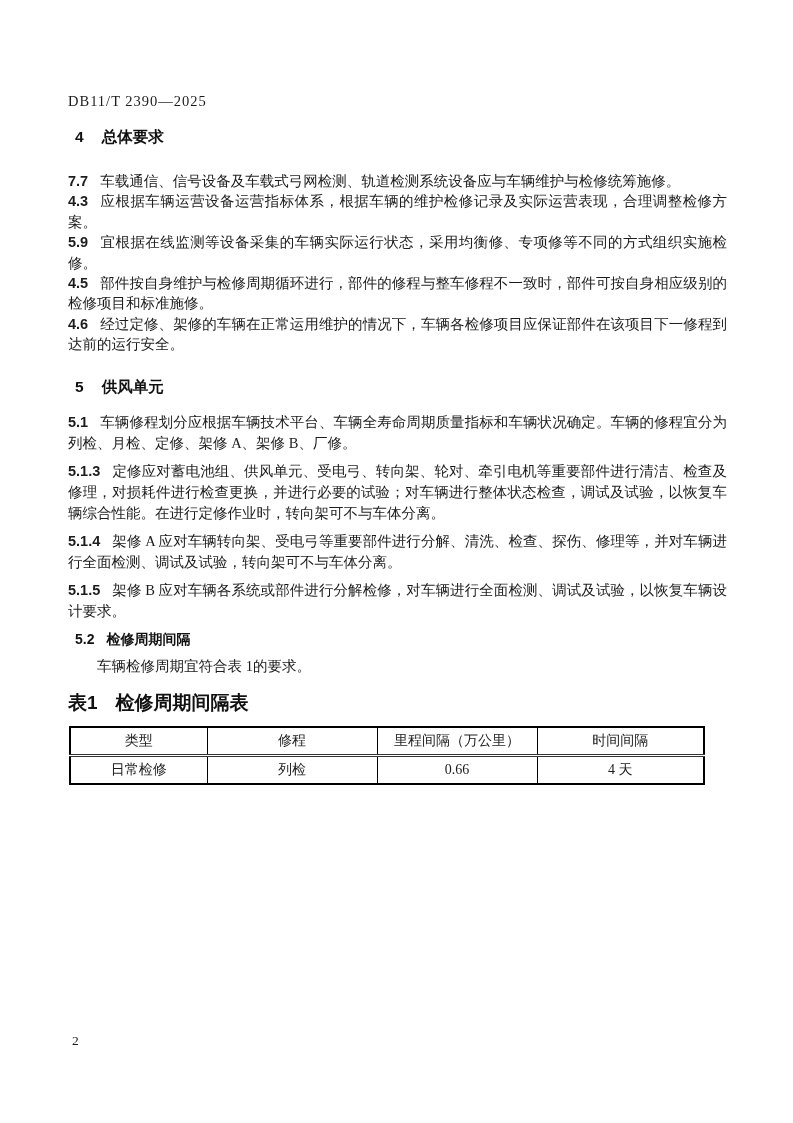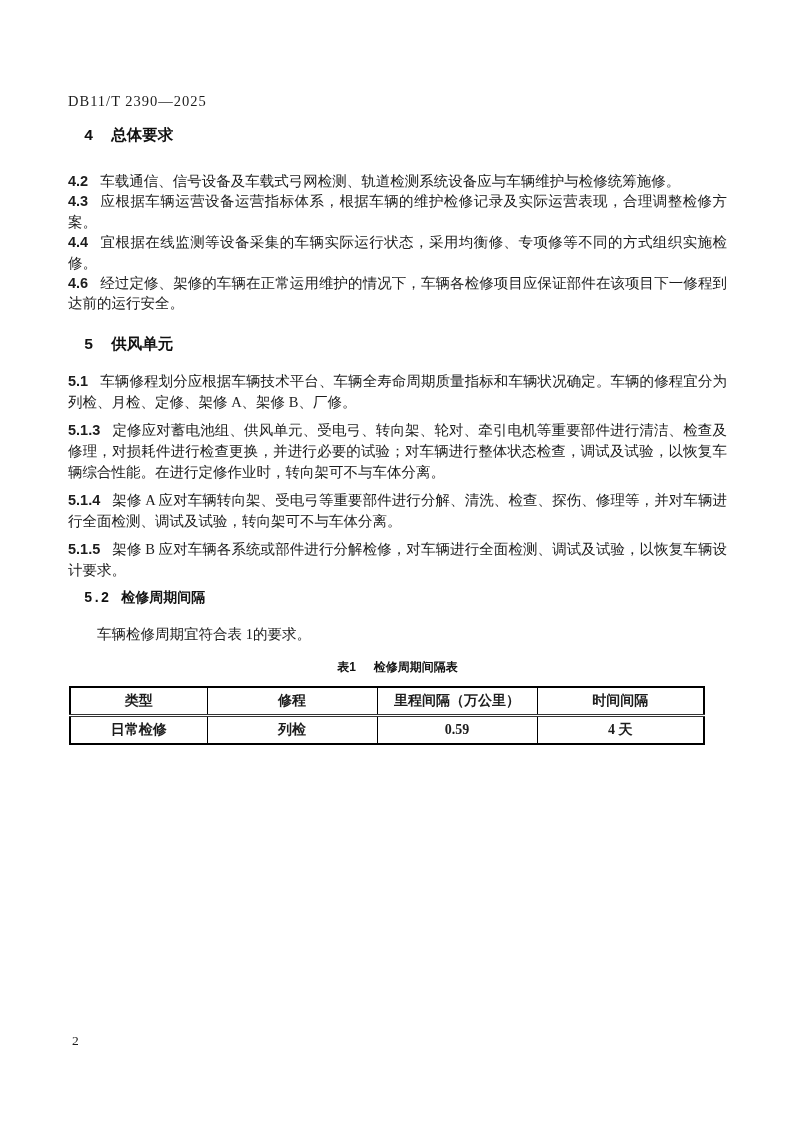--- a/index.html
+++ b/index.html
@@ -8,54 +8,54 @@
     position:relative;width:793px;height:1123px;background:#fff;
     font-family:"Liberation Serif","DejaVu Serif",serif;
     color:#1c1c1c;
   }
   .content{position:absolute;left:68px;top:0;width:659px;}
   .doc-code{
     margin-top:93px;font-size:14.5px;line-height:17px;letter-spacing:1px;
     font-family:"Liberation Serif","DejaVu Serif",serif;
   }
   .h{
-    font-family:Liberation Mono, monospace;
-    font-weight:bold;color:#111;margin:16px;
+    font-family:Liberation Sans, sans-serif;
+    font-weight:bold;color:#111;margin:7px;
   }
   .h1{font-size:15.5px;line-height:19px;margin-top:17px;}
   .hnum{display:inline-block;margin-right:18px;}
   .sub{font-size:14px;line-height:19px;margin-top:8px;}
   .sub .hnum{margin-right:12px;}
   .sec4{margin-top:25px;}
   .sec4 p{margin:0;line-height:20.4px;}
   .sec5{margin-top:16px;}
   .sec5 p{margin:7px 0 0 0;line-height:21px;}
   p.para{
     font-size:14.5px;text-align:justify;
     font-family:"Liberation Serif","DejaVu Serif",serif;
   }
   .cnum{
     font-family:"Liberation Sans","DejaVu Sans",sans-serif;
     font-weight:bold;display:inline-block;margin-right:12px;
   }
   .intro{margin:7px 0 0 0;font-size:14.5px;line-height:21.8px;text-indent:29px;}
   .tbl-caption{
-    margin-top:13px;text-align:center;font-weight:bold;font-size:12px;
+    margin-top:13px;font-weight:bold;font-size:19px;
     font-family:"Liberation Sans","DejaVu Sans",sans-serif;color:#111;
   }
   .cap-label{display:inline-block;margin-right:18px;}
   table.intervals{
     margin-top:10px;margin-left:1px;width:634px;
     border-collapse:collapse;table-layout:fixed;
     border:2px solid #000;
   }
   table.intervals th,table.intervals td{
     border-left:1px solid #000;border-right:1px solid #000;
     height:26px;text-align:center;vertical-align:middle;
-    font-weight:bold;font-size:14px;padding:0 0;
+    font-weight:normal;font-size:14px;padding:0 0;
     font-family:"Liberation Serif","DejaVu Serif",serif;
   }
   table.intervals thead th{border-bottom:3px double #333;}
   .w1{width:137px;}.w2{width:170px;}.w3{width:160px;}.w4{width:167px;}
   .pageno{
     position:absolute;left:72px;top:1033px;font-size:13.5px;
     font-family:"Liberation Serif","DejaVu Serif",serif;
   }
 </style>
 </head>
@@ -64,23 +64,24 @@
 <div class="page">
   <div class="content">
 
     <div class="doc-code">DB11/T 2390—2025</div>
 
     <h2 class="h h1">
       <span class="hnum">4</span><span>总体要求</span>
     </h2>
 
     <div class="sec4">
-      <p class="para"><span class="cnum">4.2</span><span>车载通信、信号设备及车载式弓网检测、轨道检测系统设备应与车辆维护与检修统筹施修。</span></p>
+      <p class="para"><span class="cnum">7.7</span><span>车载通信、信号设备及车载式弓网检测、轨道检测系统设备应与车辆维护与检修统筹施修。</span></p>
       <p class="para"><span class="cnum">4.3</span><span>应根据车辆运营设备运营指标体系，根据车辆的维护检修记录及实际运营表现，合理调整检修方案。</span></p>
-      <p class="para"><span class="cnum">4.4</span><span>宜根据在线监测等设备采集的车辆实际运行状态，采用均衡修、专项修等不同的方式组织实施检修。</span></p>
+      <p class="para"><span class="cnum">5.9</span><span>宜根据在线监测等设备采集的车辆实际运行状态，采用均衡修、专项修等不同的方式组织实施检修。</span></p>
+      <p class="para"><span class="cnum">4.5</span><span>部件按自身维护与检修周期循环进行，部件的修程与整车修程不一致时，部件可按自身相应级别的检修项目和标准施修。</span></p>
       <p class="para"><span class="cnum">4.6</span><span>经过定修、架修的车辆在正常运用维护的情况下，车辆各检修项目应保证部件在该项目下一修程到达前的运行安全。</span></p>
     </div>
 
     <h2 class="h h1" style="margin-top:22px;">
       <span class="hnum">5</span><span>供风单元</span>
     </h2>
 
     <div class="sec5">
       <p class="para"><span class="cnum">5.1</span><span>车辆修程划分应根据车辆技术平台、车辆全寿命周期质量指标和车辆状况确定。车辆的修程宜分为列检、月检、定修、架修 A、架修 B、厂修。</span></p>
       <p class="para"><span class="cnum">5.1.3</span><span>定修应对蓄电池组、供风单元、受电弓、转向架、轮对、牵引电机等重要部件进行清洁、检查及修理，对损耗件进行检查更换，并进行必要的试验；对车辆进行整体状态检查，调试及试验，以恢复车辆综合性能。在进行定修作业时，转向架可不与车体分离。</span></p>
@@ -110,21 +111,21 @@
           <th>类型</th>
           <th>修程</th>
           <th>里程间隔（万公里）</th>
           <th>时间间隔</th>
         </tr>
       </thead>
       <tbody>
         <tr>
           <td>日常检修</td>
           <td>列检</td>
-          <td>0.59</td>
+          <td>0.66</td>
           <td>4 天</td>
         </tr>
       </tbody>
     </table>
 
   </div>
 
   <div class="pageno">2</div>
 </div>
 

